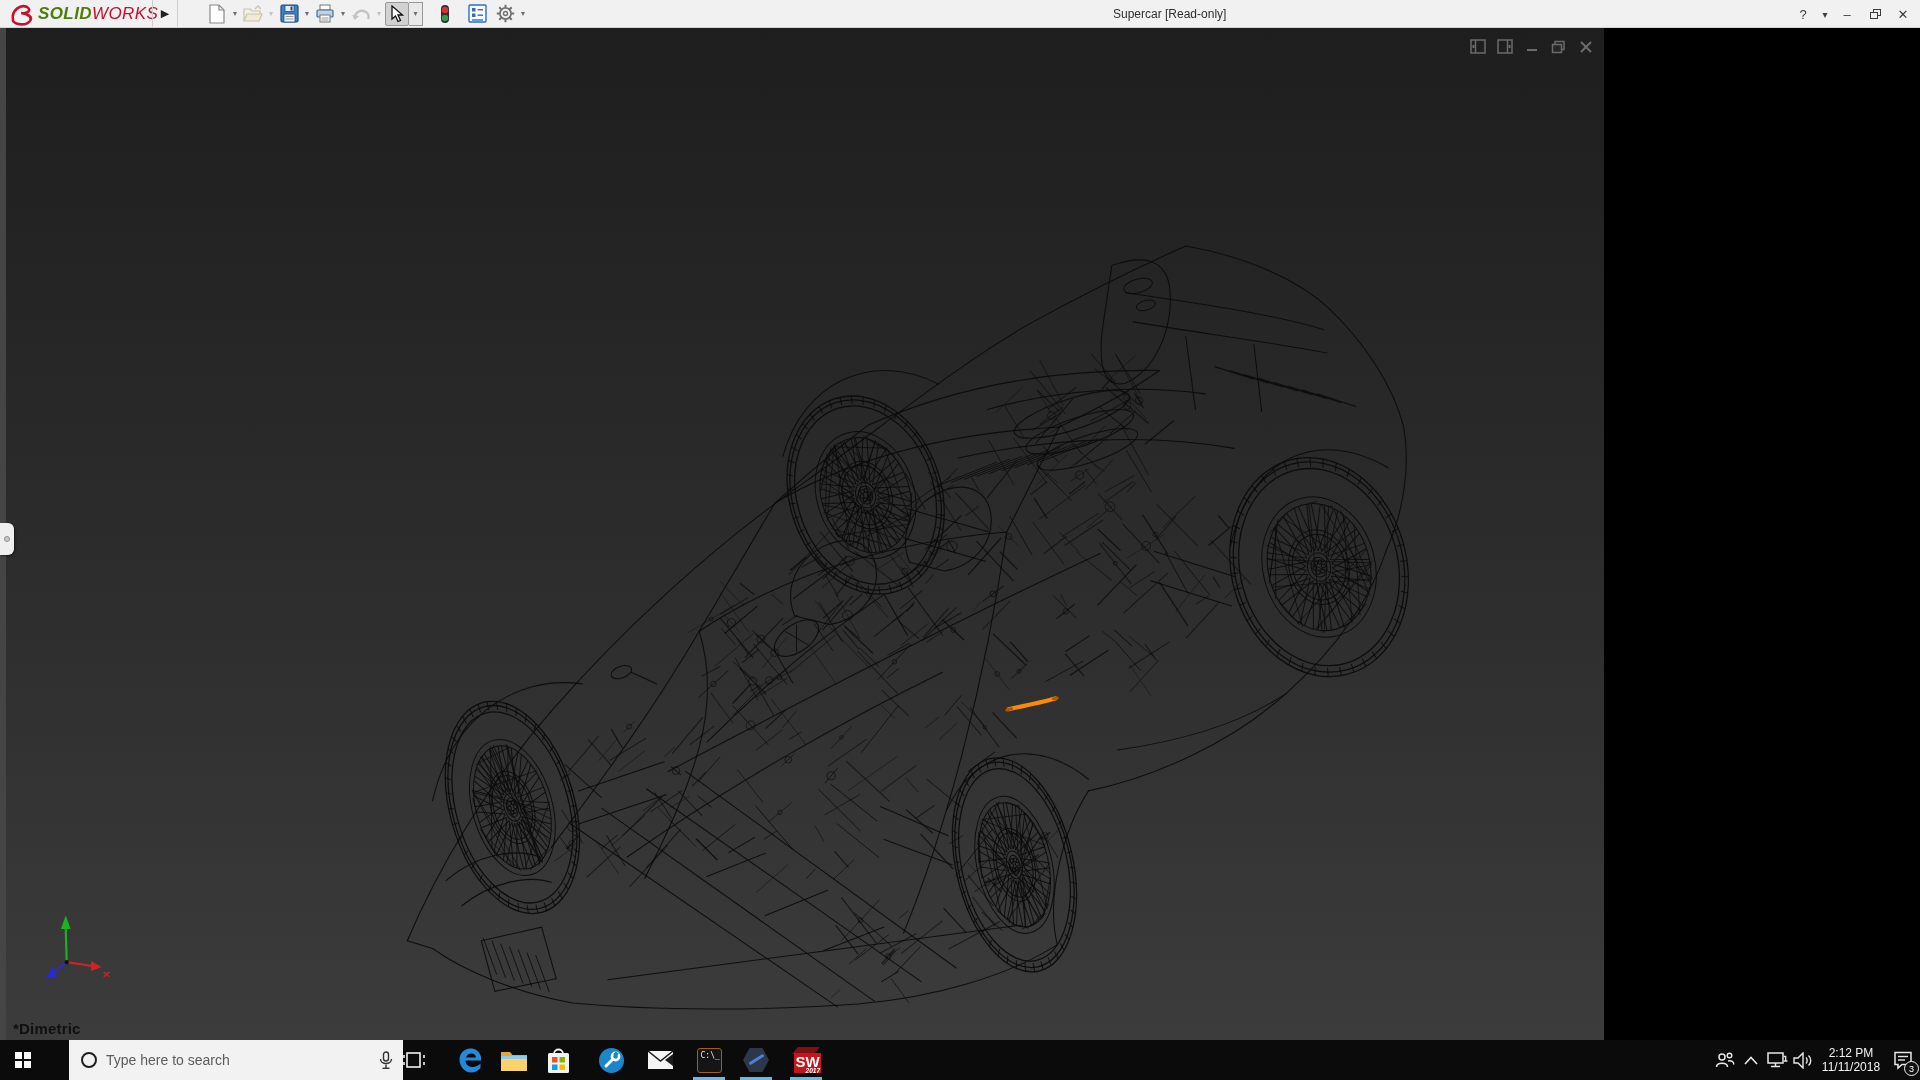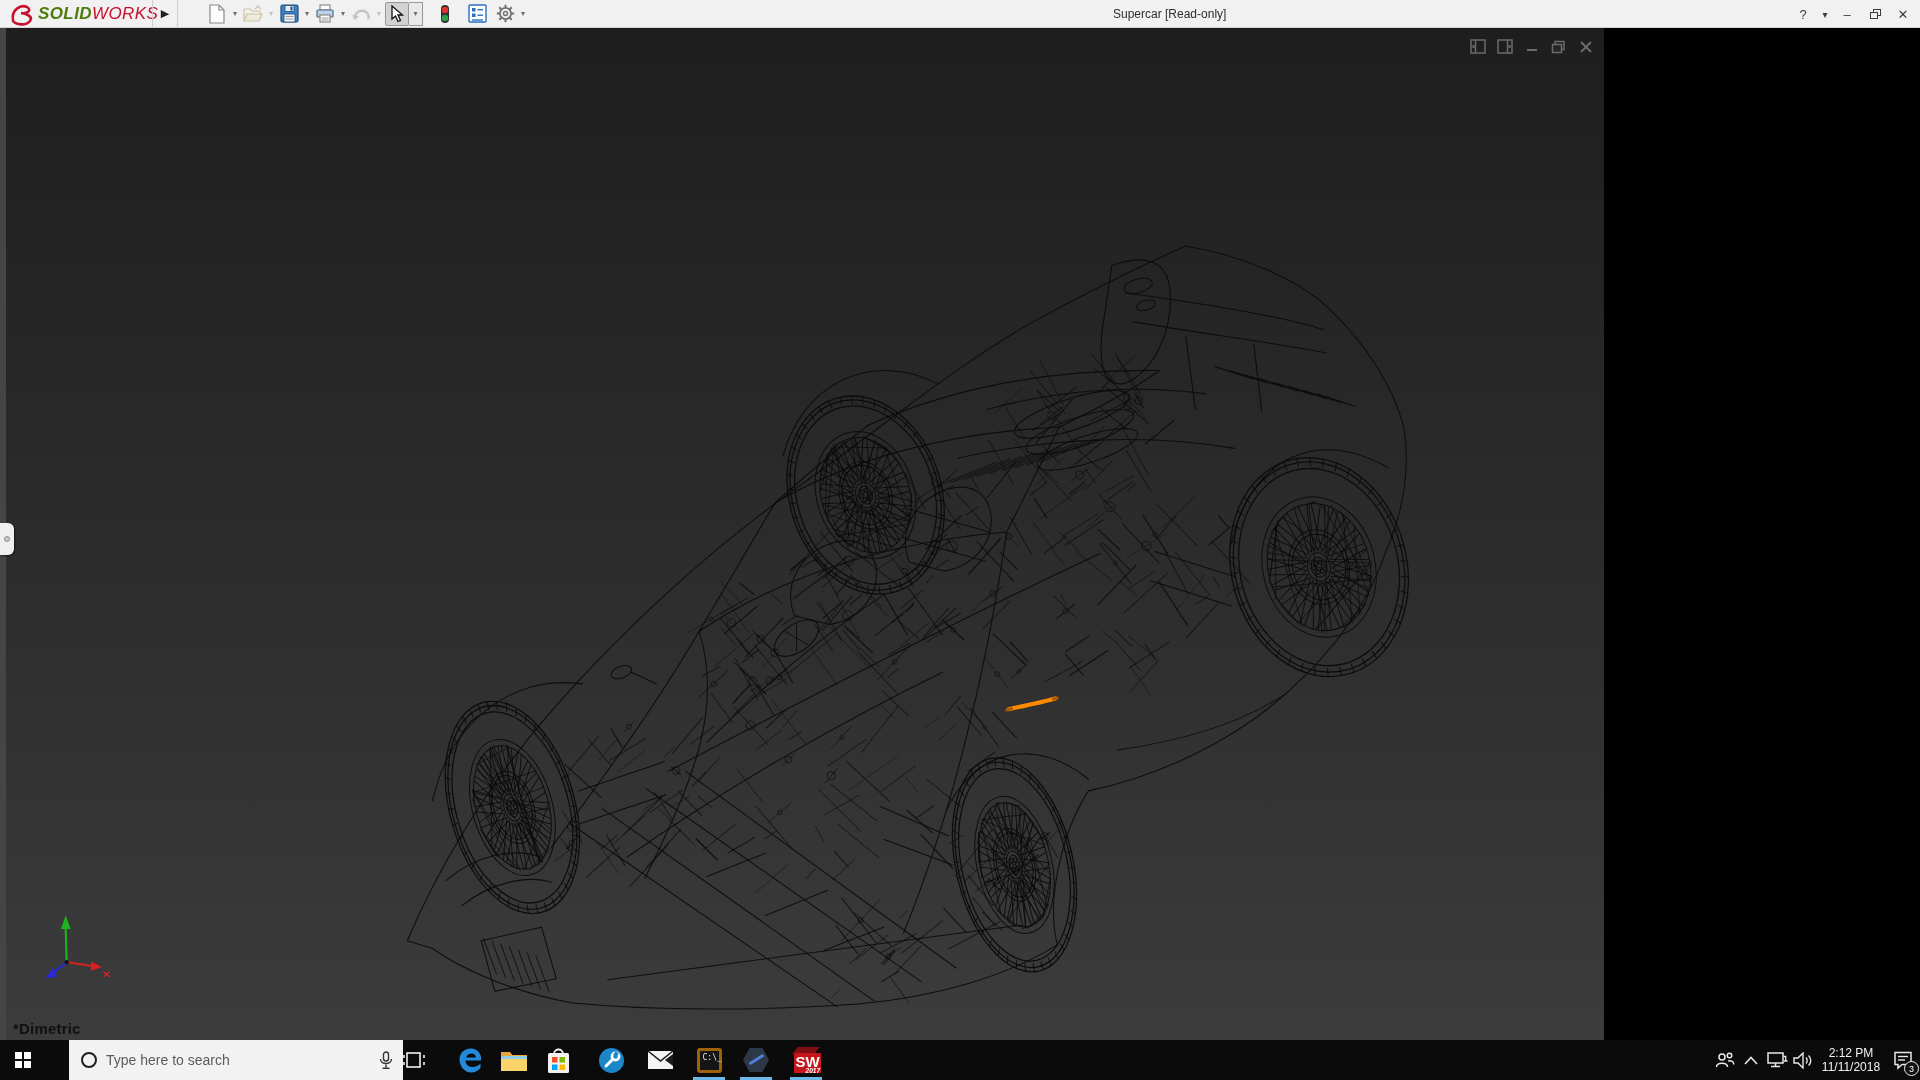--- a/index.html
+++ b/index.html
@@ -54,21 +54,21 @@
   .winlogo i { background:#fdfdfd; }
   .searchbox { position:absolute; left:46px; top:0; width:334px; height:40px; background:#f2f2f2;
     display:flex; align-items:center; cursor:text;margin-left:23px; }
   .cortana-ring { width:16px; height:16px; border:2.5px solid #1f1f1f; border-radius:50%; margin:0 9px 0 12px; }
   .search-input { flex:1; border:none; outline:none; background:transparent; font-size:14px; color:#444;
     font-family:"Liberation Sans", sans-serif; }
   .search-input::placeholder { color:#5c5c5c; opacity:1; }
   .mic { margin-right:10px; }
   .tb-ico { position:absolute; top:0; width:40px; height:40px; display:flex; align-items:center; justify-content:center; cursor:pointer; }
   .underline { position:absolute; top:37px; height:3px; background:#6cb8e8; }
-  .cmd-box { width:25px; height:25px; background:#151515; border:3px solid #a16207; border-radius:3px;
+  .cmd-box { width:25px; height:25px; background:#151515; border:1px solid #a16207; border-radius:3px;
     color:#e8e8e8; font-family:"DejaVu Sans Mono", monospace; font-size:8px; padding:2px 0 0 3px; }
   .hexagon { width:26px; height:24px; background:#2c3747; clip-path:polygon(25% 0,75% 0,100% 50%,75% 100%,25% 100%,0 50%); position:relative; }
   .hexagon i { position:absolute; left:5px; top:10px; width:17px; height:3px; background:#4f7fd6; transform:rotate(-32deg); border-radius:2px; }
   .swcube { position:relative; width:26px; height:27px; }
   .swcube .top { position:absolute; left:2px; top:0; width:22px; height:7px; background:#7e0f13; transform:skewX(-38deg); }
   .swcube .face { position:absolute; left:1px; top:6px; width:27px; height:20px; background:#c4161c; color:#fff;
     font-weight:700; font-size:15px; text-align:center; line-height:17px; }
   .swcube .year { position:absolute; right:-1px; bottom:0px; color:#fff; font-size:6.5px; font-style:italic; font-weight:700; }
   .tray { position:absolute; right:0; top:0; height:40px; display:flex; align-items:center; }
   .tray-ico { width:26px; height:40px; display:flex; align-items:center; justify-content:center; cursor:pointer; }

